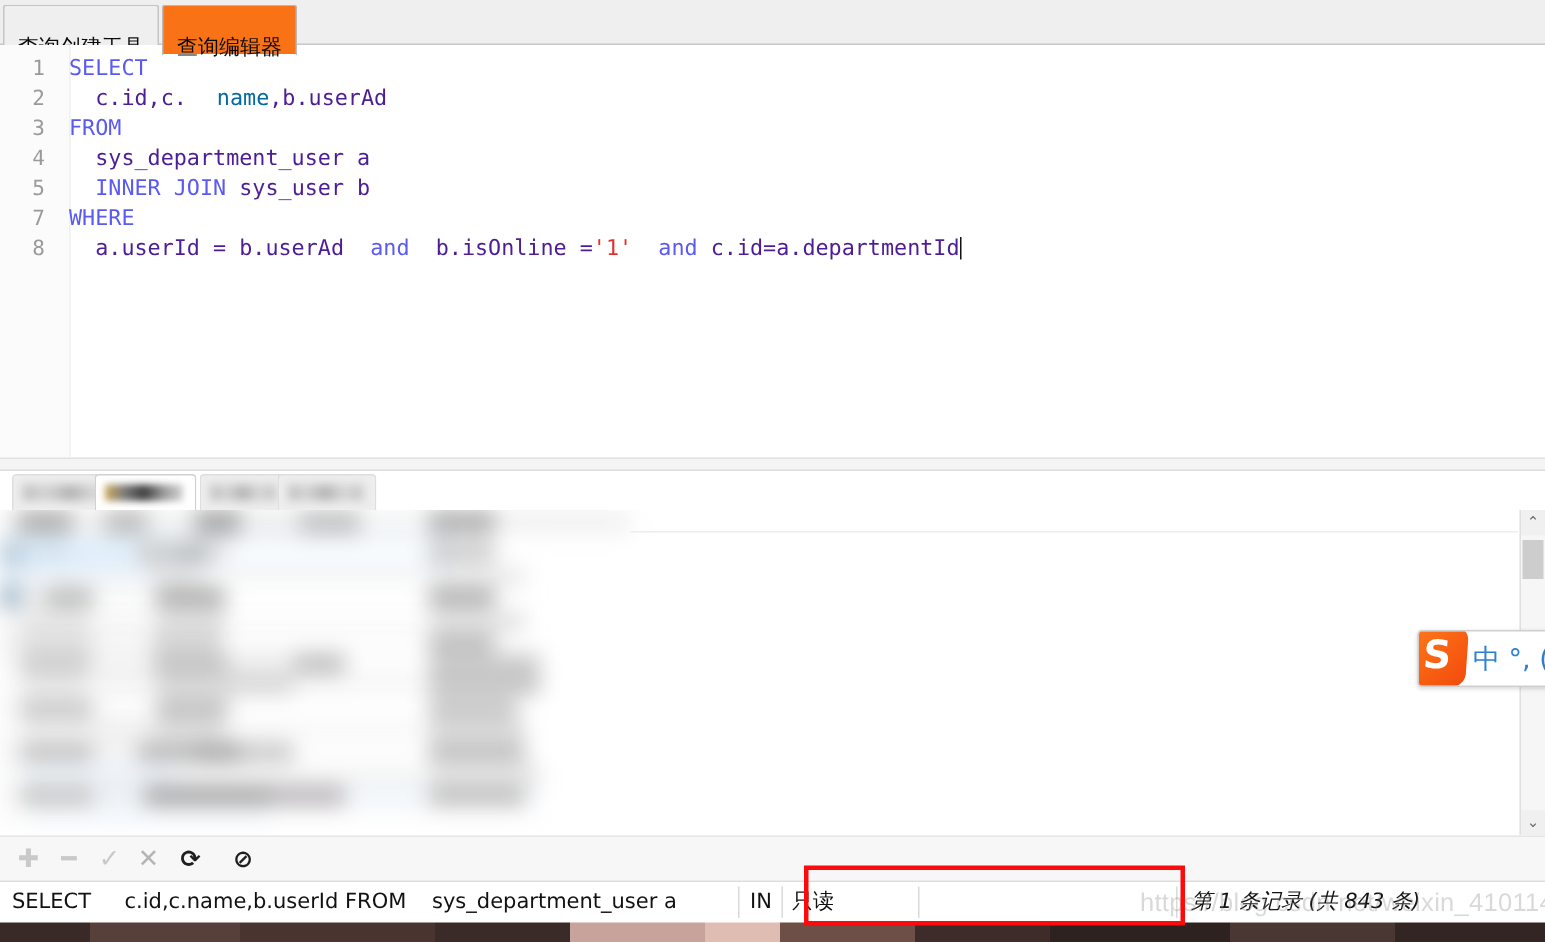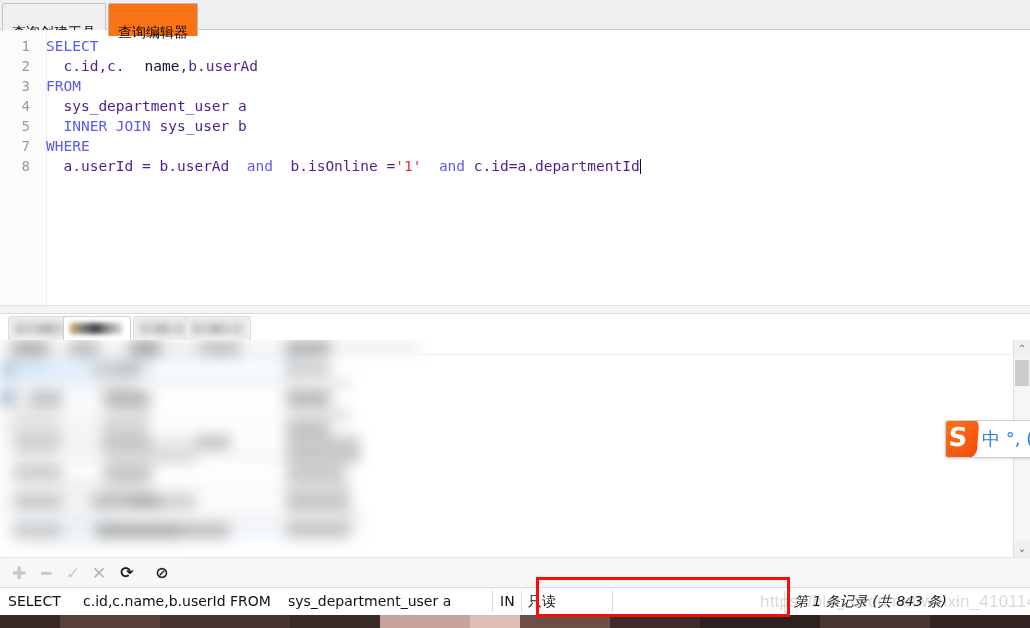--- a/index.html
+++ b/index.html
@@ -81,21 +81,21 @@
     color: #9a9a9a;
     font-family: "DejaVu Sans Mono", monospace;
     font-size: 14px;
   }
   .ctext {
     display: inline-block;
     margin-left: 16px;
     color: #0a0a0a;
   }
   .kw  { color: #5a5af0; }
-  .id2 { color: #0f172a; padding-left: 20px; }
+  .id2 { color: #0369a1; padding-left: 20px; }
   .str { color: #e03030; }
   .op  { color: #4c1d95; }
   .caret {
     display: inline-block;
     width: 1px; height: 15px;
     background: #111;
     vertical-align: -3px;
     margin-left: 0px;
   }
 

